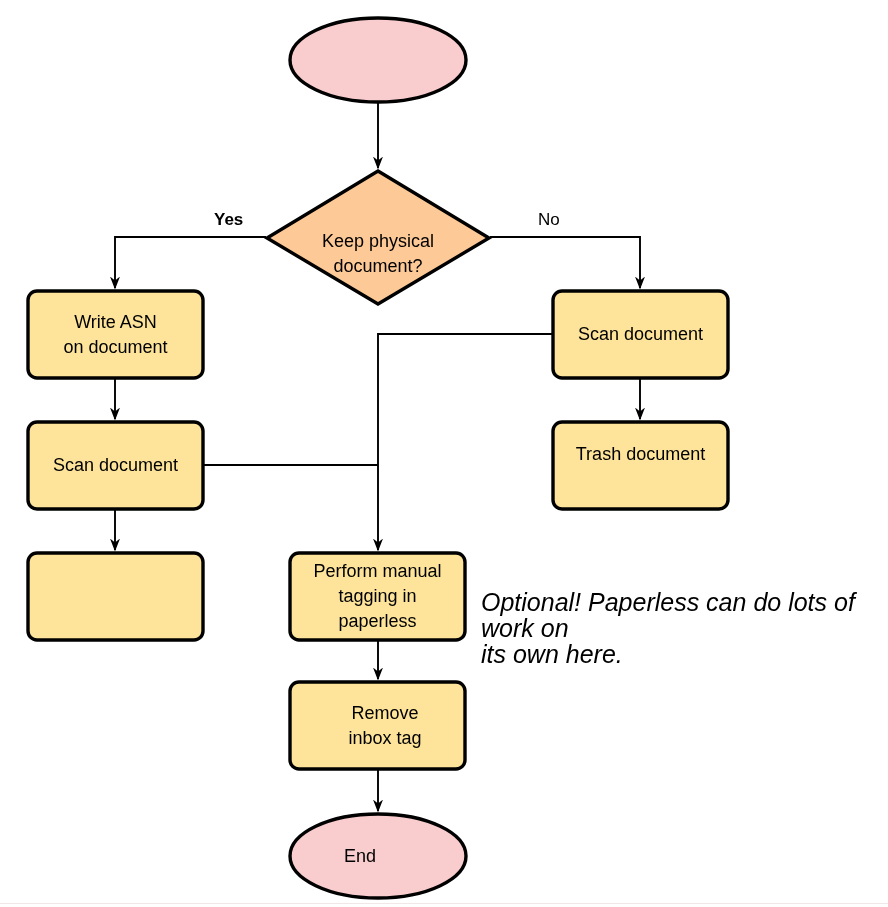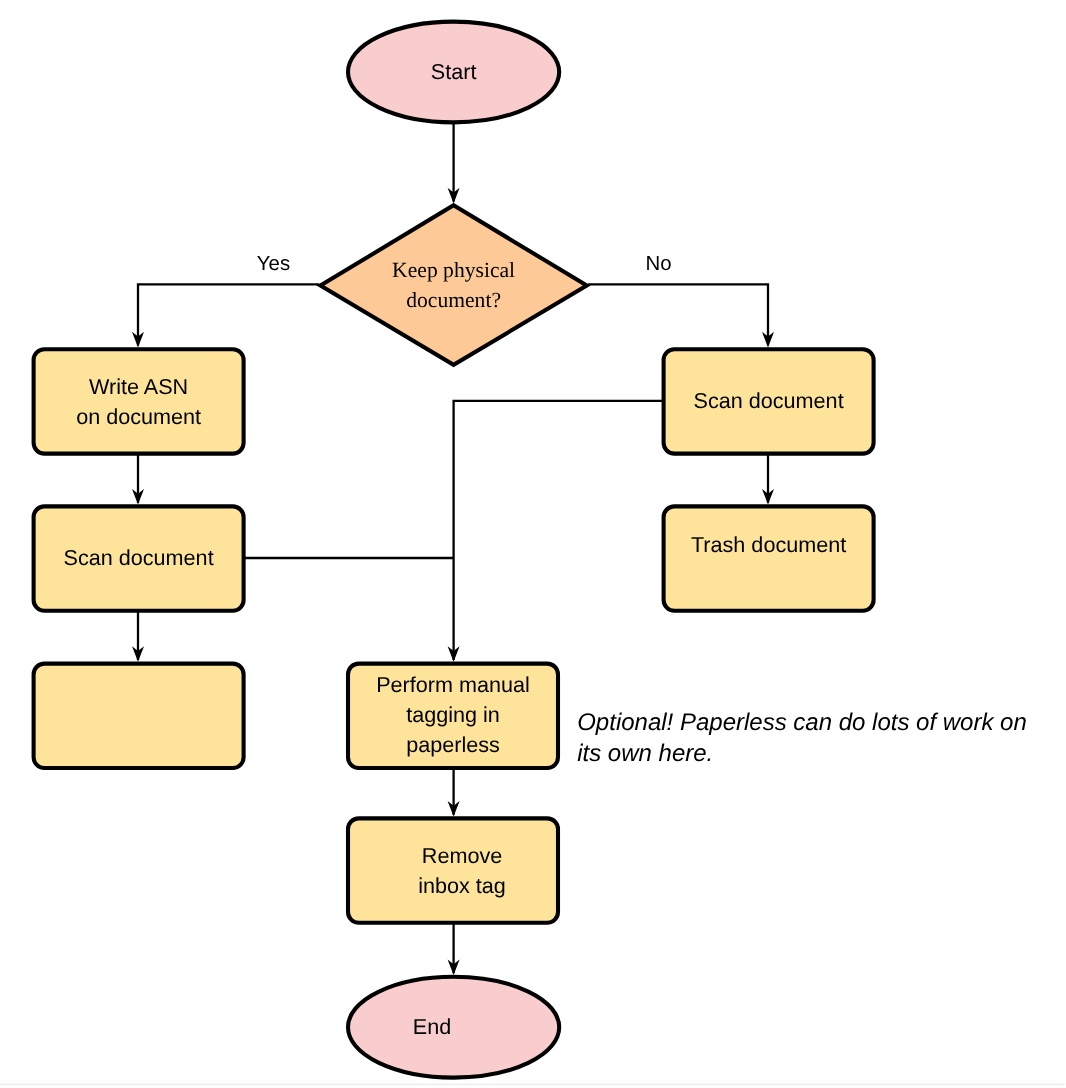--- a/index.html
+++ b/index.html
@@ -46,21 +46,21 @@
     font-size: 17px;
     color: #000000;
     background: #ffffff;
     padding: 0 2px;
   }
   .annotation {
     position: absolute;
     left: 481px;
     top: 589px;
     width: 404px;
-    font-size: 20px;
+    font-size: 25px;
     font-style: italic;
     line-height: 26px;
     color: #000000;
     white-space: pre-line;
     text-align: left;
   }
   .bottom-hairline {
     position: absolute;
     left: 0;
     top: 903px;
@@ -97,35 +97,34 @@
     <rect class="shape" x="28" y="291" width="175" height="87" rx="9" fill="#fde49a"></rect>
     <rect class="shape" x="28" y="422" width="175" height="87" rx="9" fill="#fde49a"></rect>
     <rect class="shape" x="28" y="553" width="175" height="87" rx="9" fill="#fde49a"></rect>
     <rect class="shape" x="553" y="291" width="175" height="87" rx="9" fill="#fde49a"></rect>
     <rect class="shape" x="553" y="422" width="175" height="87" rx="9" fill="#fde49a"></rect>
     <rect class="shape" x="290" y="553" width="175" height="87" rx="9" fill="#fde49a"></rect>
     <rect class="shape" x="290" y="682" width="175" height="87" rx="9" fill="#fde49a"></rect>
     <ellipse class="shape" cx="378" cy="856" rx="88" ry="42" fill="#f9cccd"></ellipse>
   </svg>
 
-  <div class="node-label" style="left:290px; top:18px; width:176px; height:84px;">Start</div>
-  <div class="node-label" style="left:268px; top:196px; width:220px; height:84px;font-family:Liberation Serif, serif;">Keep physical
+  <div class="node-label" style="left:268px; top:212px; width:220px; height:84px;">Keep physical
 document?</div>
   <div class="node-label" style="left:28px; top:291px; width:175px; height:87px;border-radius:11px;">Write ASN
 on document</div>
   <div class="node-label" style="left:28px; top:422px; width:175px; height:87px;">Scan document</div>
   <div class="node-label" style="left:553px; top:291px; width:175px; height:87px;">Scan document</div>
   <div class="node-label" style="left:553px; top:422px; width:175px; height:65px;">Trash document</div>
   <div class="node-label" style="left:290px; top:553px; width:175px; height:87px;border-radius:20px;">Perform manual
 tagging in
 paperless</div>
   <div class="node-label" style="left:290px; top:682px; width:142px; height:87px;padding-left:24px;">Remove
 inbox tag</div>
   <div class="node-label" style="left:272px; top:814px; width:176px; height:84px;text-align:center;">End</div>
 
-  <div class="edge-label" style="left:212px; top:210px;">Yes</div>
+  <div class="edge-label" style="left:212px; top:210px;font-weight:bold;">Yes</div>
   <div class="edge-label" style="left:536px; top:210px;">No</div>
 
   <div class="annotation">Optional! Paperless can do lots of work on
 its own here.</div>
 
   <div class="bottom-hairline"></div>
 </div>
 
 </body></html>

